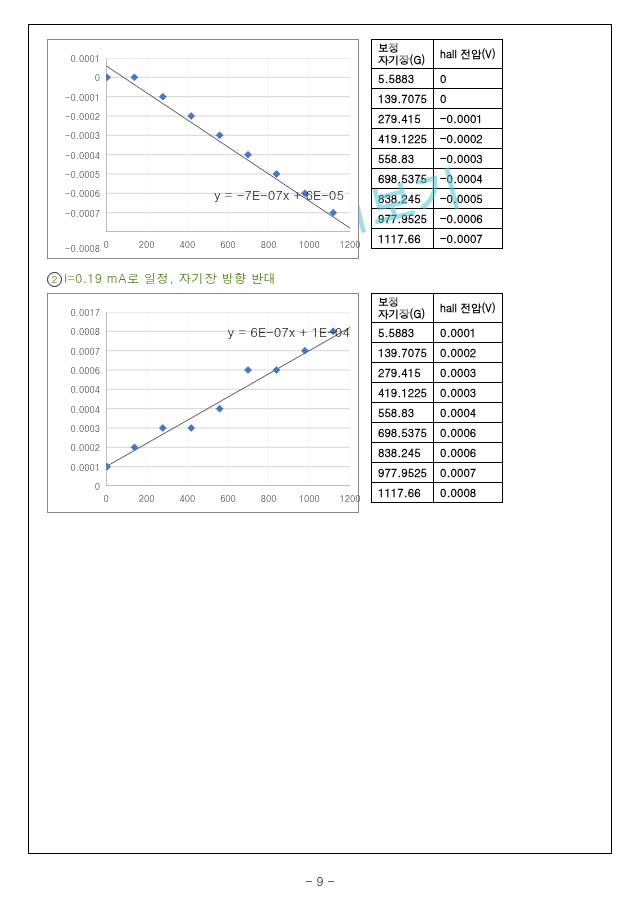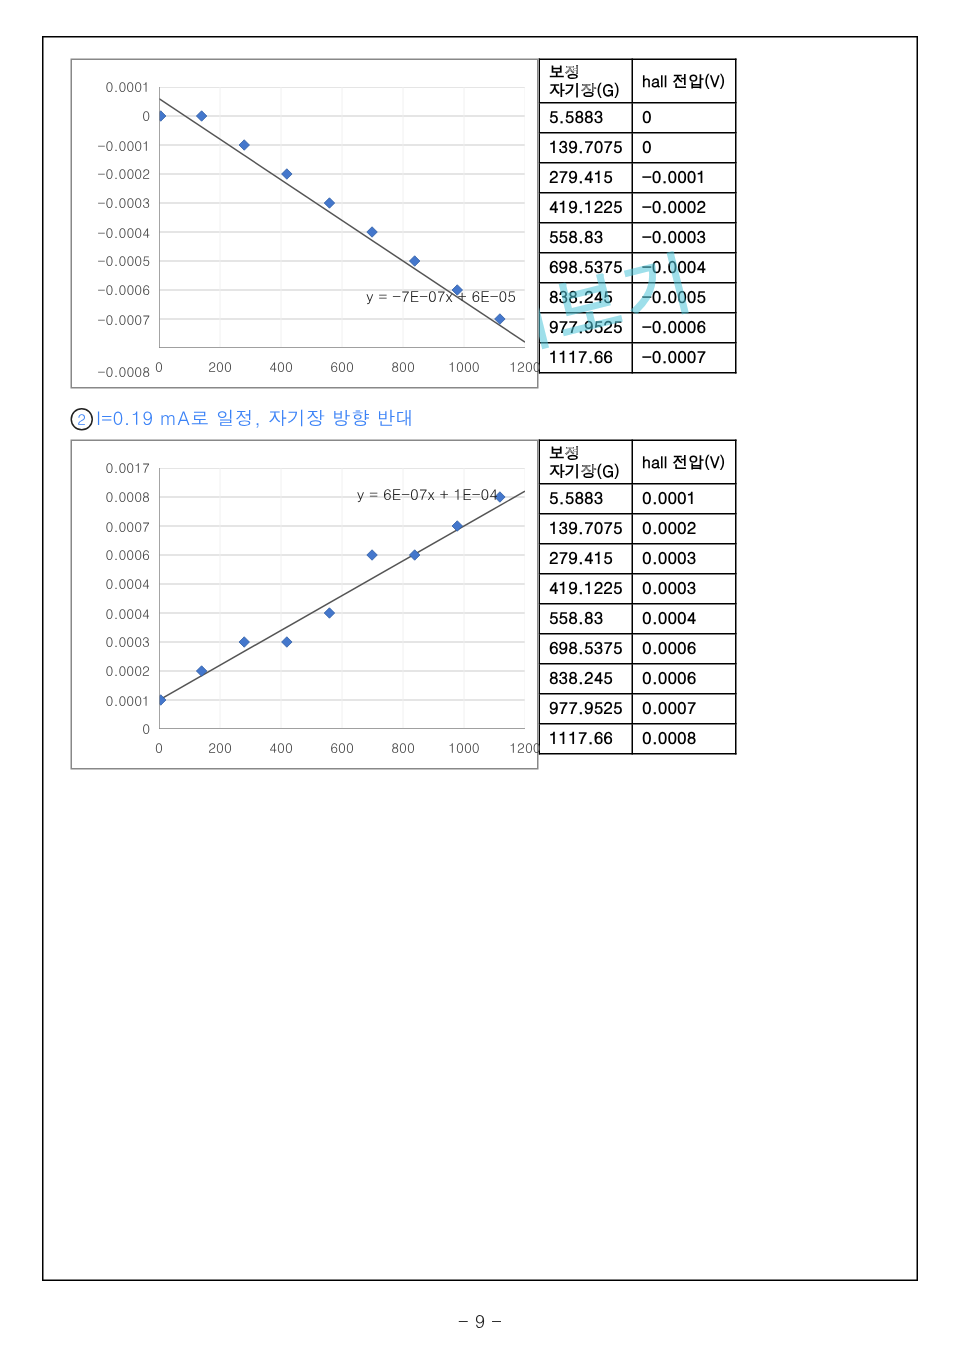--- a/index.html
+++ b/index.html
@@ -1,31 +1,31 @@
 <!DOCTYPE html>
 <html><head>
 <meta charset="utf-8">
 <style>
   html,body{margin:0;padding:0;background:#fff;font-family:"Malgun Gothic","Dotum",Arial,sans-serif;color:#000;font-size:11px}
   .page{position:relative;width:640px;height:905px;box-sizing:border-box;padding:24px 28px 28px}
   .frame{border:1px solid #000;box-sizing:border-box;width:100%;height:830px;padding:14px 18px 14px;position:relative;overflow:hidden}
-  .block{display:flex;align-items:flex-start;gap:0;margin-bottom:10px}
+  .block{display:flex;align-items:flex-start;gap:12px;margin-bottom:10px}
   .chart-box{border:1px solid #888;width:310px;height:218px;position:relative;background:#fff;font-size:9px;color:#333}
   .plot{position:absolute;left:58px;top:18px;right:8px;bottom:26px}
   .pt{fill:#4477cc;stroke:#2b5aa0;stroke-width:0.5}
   .trend{stroke:#555;stroke-width:1;fill:none}
-  .eqn{font-size:10px;color:#222;position:absolute}
+  .eqn{font-size:13px;color:#222;position:absolute}
   .ylabels{position:absolute;left:2px;top:18px;bottom:26px;width:52px}
   .ylabels span{position:absolute;right:2px;font-size:9px;color:#444;transform:translateY(-50%)}
   .xlabels{position:absolute;left:58px;right:8px;bottom:6px;height:14px}
   .xlabels span{position:absolute;font-size:9px;color:#444;transform:translateX(-50%)}
   table.data{border-collapse:collapse;font-size:11px}
   table.data th,table.data td{border:1px solid #000;padding:2px 6px;text-align:left;white-space:nowrap;font-weight:bold}
   table.data th{font-size:10.5px;line-height:1.15}
-  .caption{font-size:12.5px;color:#3b82f6;margin:10px 0 6px;letter-spacing:0.2px}
+  .caption{font-size:12.5px;color:#4d7c0f;margin:10px 0 6px;letter-spacing:0.2px}
   .circ{display:inline-block;border:1px solid #222;border-radius:50%;width:13px;height:13px;line-height:13px;text-align:center;font-size:10px;margin-right:2px}
   .pagefoot{position:absolute;left:0;right:0;bottom:16px;text-align:center;font-size:12px;color:#222}
   .watermark{position:absolute;pointer-events:none;font-size:46px;font-weight:700;color:#4fc6d9;opacity:.55;left:244px;top:152px;transform:rotate(-14deg);letter-spacing:2px;font-family:"Malgun Gothic",sans-serif}
 </style>
 </head>
 <body>
 
 <div class="page">
   <div class="frame">
 
@@ -180,21 +180,21 @@
               <polygon class="pt" points="56.81438333333334,112.5 60.31438333333334,116 56.81438333333334,119.5 53.31438333333334,116"></polygon>
               <polygon class="pt" points="85.221575,112.5 88.721575,116 85.221575,119.5 81.721575,116"></polygon>
               <polygon class="pt" points="113.62876666666668,93.16666666666666 117.12876666666668,96.66666666666666 113.62876666666668,100.16666666666666 110.12876666666668,96.66666666666666"></polygon>
               <polygon class="pt" points="142.03595833333333,54.5 145.53595833333333,58 142.03595833333333,61.5 138.53595833333333,58"></polygon>
               <polygon class="pt" points="170.44315,54.5 173.94315,58 170.44315,61.5 166.94315,58"></polygon>
               <polygon class="pt" points="198.85034166666665,35.16666666666666 202.35034166666665,38.66666666666666 198.85034166666665,42.16666666666666 195.35034166666665,38.66666666666666"></polygon>
               <polygon class="pt" points="227.25753333333336,15.833333333333314 230.75753333333336,19.333333333333314 227.25753333333336,22.833333333333314 223.75753333333336,19.333333333333314"></polygon>
               <line x1="0" y1="0" x2="0" y2="174" stroke="#888"></line>
               <line x1="0" y1="174" x2="244" y2="174" stroke="#888"></line>
             </svg>
-          <div class="eqn" style="right:18px;top:10px">y = 6E-07x + 1E-04</div>
+          <div class="eqn" style="right:0;top:10px">y = 6E-07x + 1E-04</div>
         </div>
         <div class="xlabels" id="xl2">
             <span style="left: 0px;">0</span>
             <span style="left: 40.6667px;">200</span>
             <span style="left: 81.3333px;">400</span>
             <span style="left: 122px;">600</span>
             <span style="left: 162.667px;">800</span>
             <span style="left: 203.333px;">1000</span>
             <span style="left: 244px;">1200</span>
           </div>

